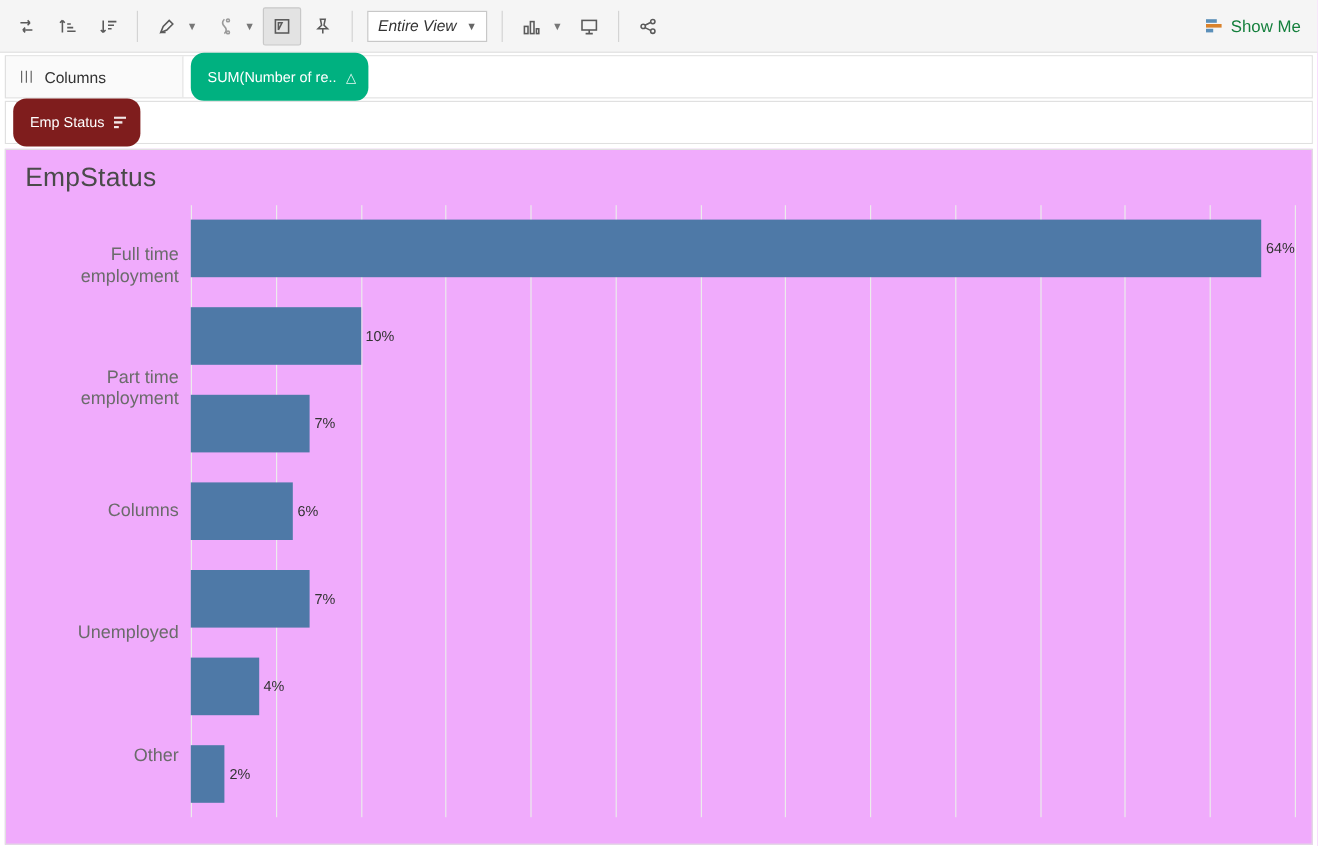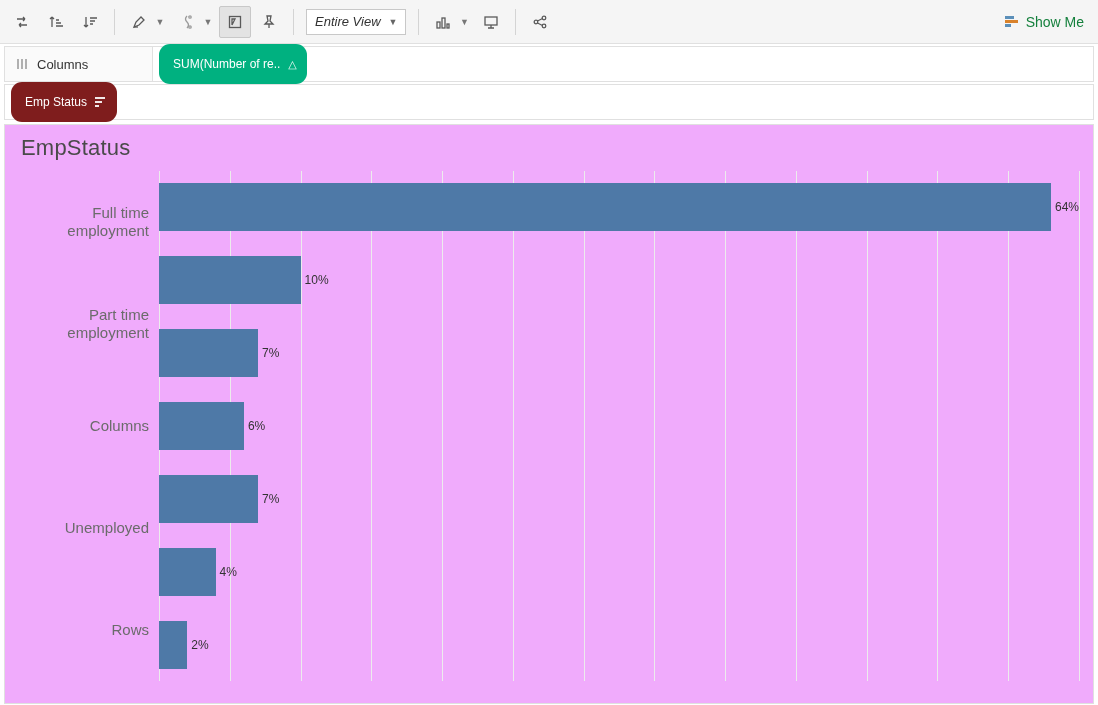--- a/index.html
+++ b/index.html
@@ -313,21 +313,21 @@
 <div class="viz-wrap">
   <div class="viz-title">EmpStatus</div>
   <div class="chart-area">
     <div class="cat-labels" id="cat-labels">
         <div class="cat-label">Full time
 employment</div>
         <div class="cat-label">Part time
 employment</div>
         <div class="cat-label">Columns</div>
         <div class="cat-label">Unemployed</div>
-        <div class="cat-label">Rows</div>
+        <div class="cat-label">Other</div>
       </div>
     <div class="plot">
       <div class="grid" id="grid">
           <div class="grid-line" style="left: 0%;"></div>
           <div class="grid-line" style="left: 7.69231%;"></div>
           <div class="grid-line" style="left: 15.3846%;"></div>
           <div class="grid-line" style="left: 23.0769%;"></div>
           <div class="grid-line" style="left: 30.7692%;"></div>
           <div class="grid-line" style="left: 38.4615%;"></div>
           <div class="grid-line" style="left: 46.1538%;"></div>

